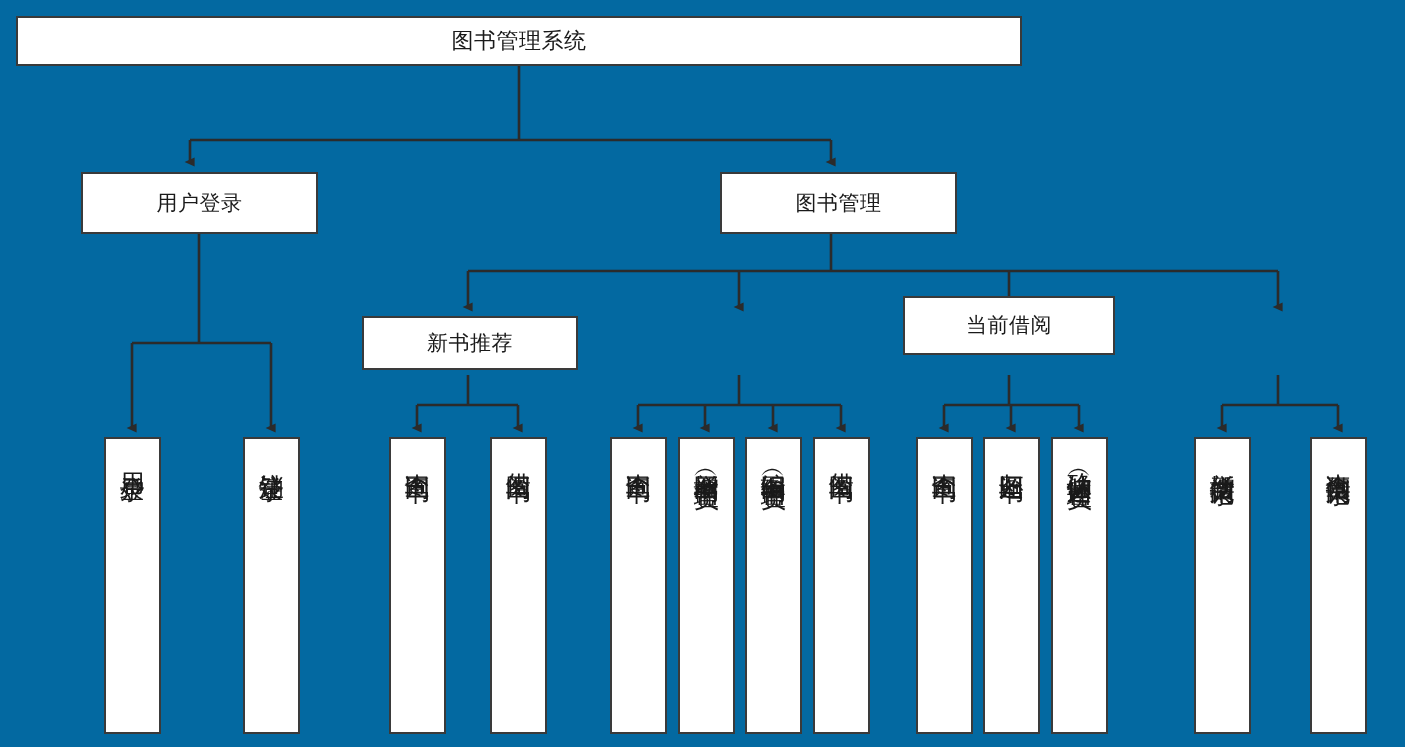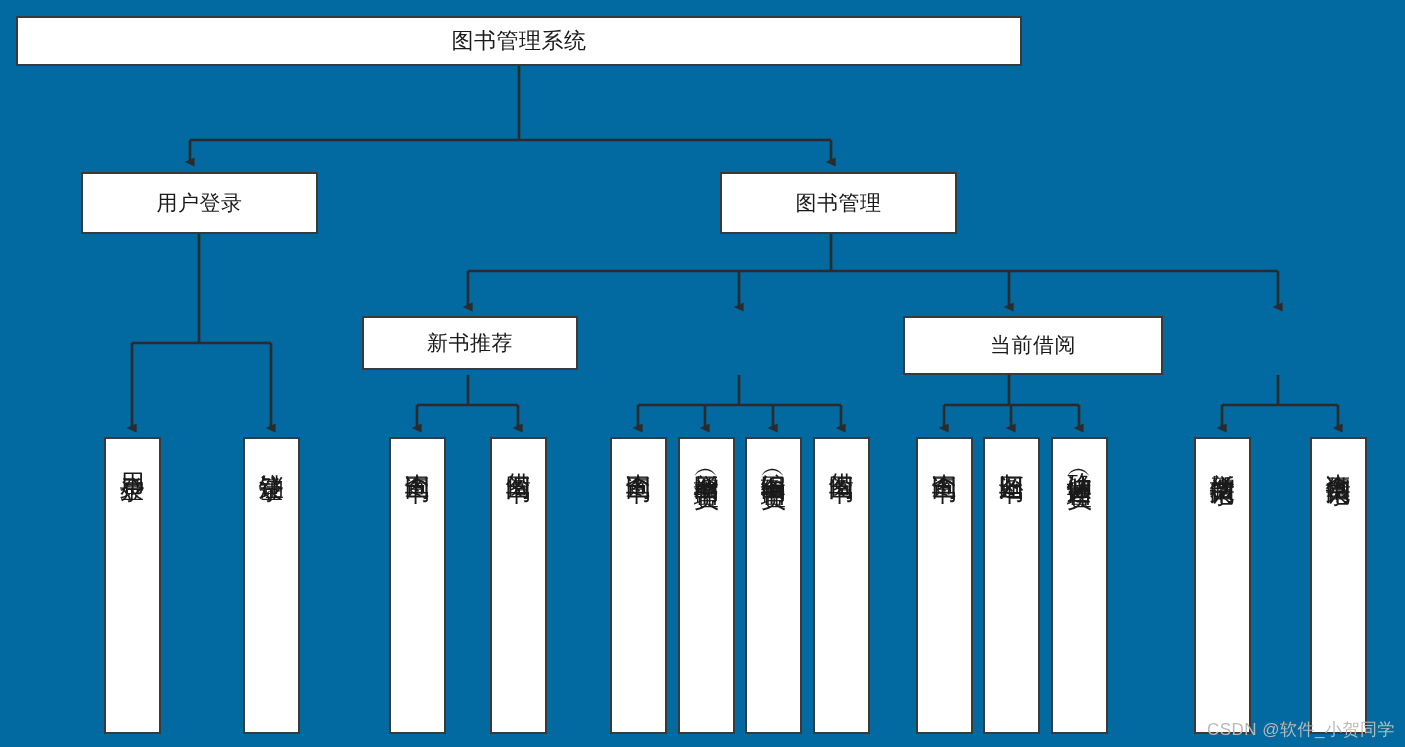--- a/index.html
+++ b/index.html
@@ -132,21 +132,21 @@
 
   <div class="node horiz" style="left:712px;top:172px;width:237px;height:62px;margin-left:8px;">
     <span class="lbl">图书管理</span>
   </div>
 
   <div class="node horiz" style="left:362px;top:316px;width:216px;height:54px;">
     <span class="lbl">新书推荐</span>
   </div>
 
 
-  <div class="node horiz" style="left:903px;top:316px;width:260px;height:59px;">
+  <div class="node horiz" style="left:903px;top:296px;width:212px;height:59px;">
     <span class="lbl">当前借阅</span>
   </div>
 
 
   <div class="node vert" style="left:104px;top:437px;width:57px;height:297px;">
     <span class="lbl">用户登录</span>
   </div>
 
   <div class="node vert" style="left:243px;top:437px;width:57px;height:297px;">
     <span class="lbl">注销登录</span>
@@ -189,15 +189,14 @@
   </div>
 
   <div class="node vert" style="left:1194px;top:437px;width:57px;height:297px;">
     <span class="lbl">新增借阅记录</span>
   </div>
 
   <div class="node vert" style="left:1310px;top:437px;width:57px;height:297px;">
     <span class="lbl">查询借阅记录</span>
   </div>
 
-  <div class="watermark">CSDN @软件_小贺同学</div>
 
 </div>
 
 </body></html>

